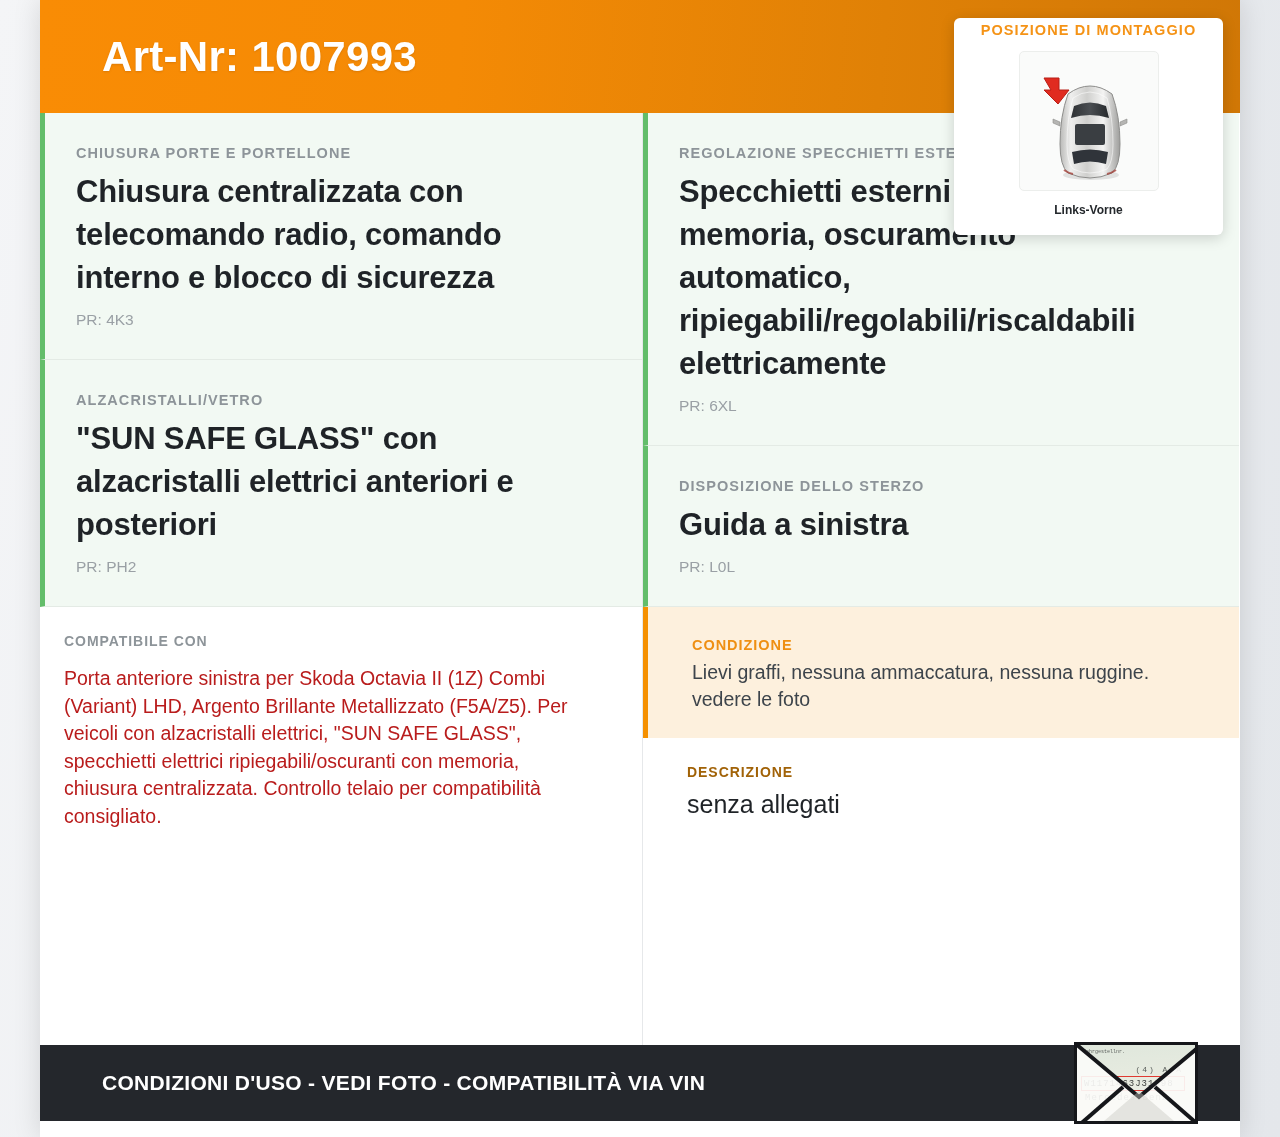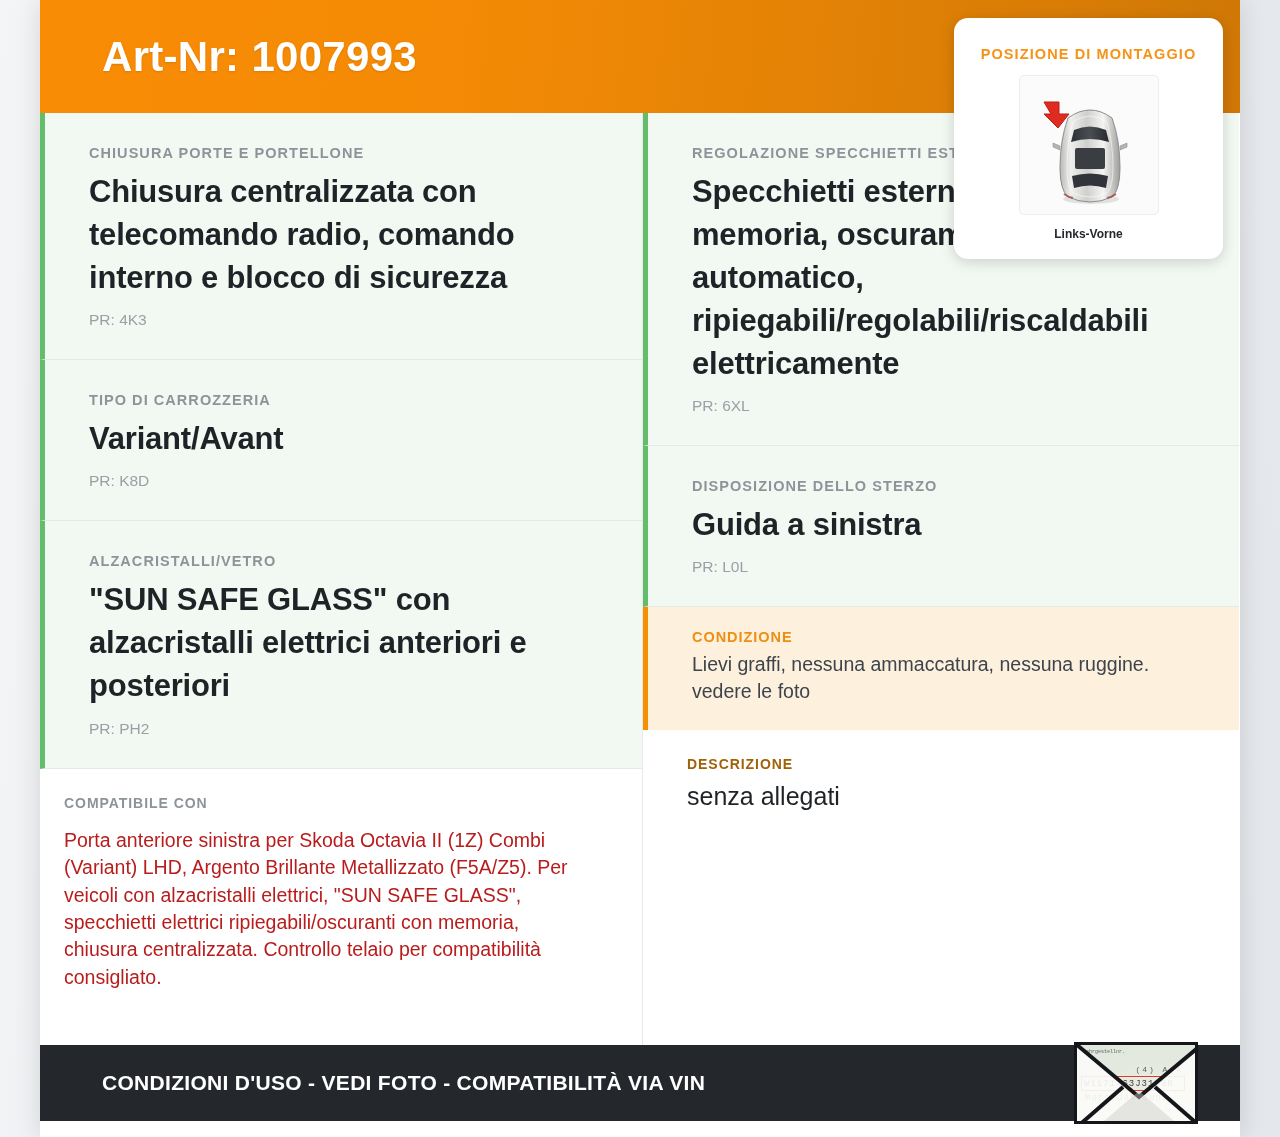--- a/index.html
+++ b/index.html
@@ -59,21 +59,21 @@
   .col-right {
     width: 596px;
     display: flex;
     flex-direction: column;
   }
 
   
   .spec {
     background: #f2f9f3;
     border-left: 5px solid #63bd6a;
-    padding: 32px 44px 30px 44px;
+    padding: 32px 44px 30px 31px;
     border-bottom: 1px solid #e4ebe5;
   }
 
   .spec-label {
     font-size: 14.5px;
     font-weight: bold;
     letter-spacing: 1.05px;
     color: #8d9499;
     text-transform: uppercase;
     margin-bottom: 9px;
@@ -90,21 +90,21 @@
   }
   .spec-pr {
     font-size: 15.5px;
     color: #9aa0a5;
   }
 
   
   .condition {
     background: #fdf0dd;
     border-left: 5px solid #f59000;
-    padding: 22px 44px 26px 44px;
+    padding: 30px 44px 26px 44px;
   }
   .condition-label {
     font-size: 14.5px;
     font-weight: bold;
     letter-spacing: 0.95px;
     color: #ef8f12;
     text-transform: uppercase;
     margin-bottom: 6px;
   }
   .condition-text {
@@ -152,23 +152,23 @@
     color: #b91c1c;
   }
 
   
   .mount-card {
     position: absolute;
     right: 17px;
     top: 18px;
     width: 269px;
     background: #ffffff;
-    border-radius: 14px;
+    border-radius: 6px;
     box-shadow: 0 3px 14px rgba(0,0,0,0.17);
-    padding: 28px 18px 18px 18px;
+    padding: 4px 18px 18px 18px;
     text-align: center;
     z-index: 20;
   }
   .mount-title {
     font-size: 14.5px;
     font-weight: bold;
     letter-spacing: 1.1px;
     color: #f59316;
     text-transform: uppercase;
     margin-bottom: 13px;
@@ -294,25 +294,20 @@
   <div class="columns">
 
     <div class="col-left">
 
       <div class="spec">
         <div class="spec-label">CHIUSURA PORTE E PORTELLONE</div>
         <div class="spec-title">Chiusura centralizzata con telecomando radio, comando interno e blocco di sicurezza</div>
         <div class="spec-pr">PR: 4K3</div>
       </div>
 
-      <div class="spec">
-        <div class="spec-label">TIPO DI CARROZZERIA</div>
-        <div class="spec-title">Variant/Avant</div>
-        <div class="spec-pr">PR: K8D</div>
-      </div>
 
       <div class="spec">
         <div class="spec-label">ALZACRISTALLI/VETRO</div>
         <div class="spec-title">"SUN SAFE GLASS" con alzacristalli elettrici anteriori e posteriori</div>
         <div class="spec-pr">PR: PH2</div>
       </div>
 
       <div class="compat">
         <div class="compat-label">COMPATIBILE CON</div>
         <div class="compat-text">Porta anteriore sinistra per Skoda Octavia II (1Z) Combi (Variant) LHD, Argento Brillante Metallizzato (F5A/Z5). Per veicoli con alzacristalli elettrici, "SUN SAFE GLASS", specchietti elettrici ripiegabili/oscuranti con memoria, chiusura centralizzata. Controllo telaio per compatibilità consigliato.</div>

